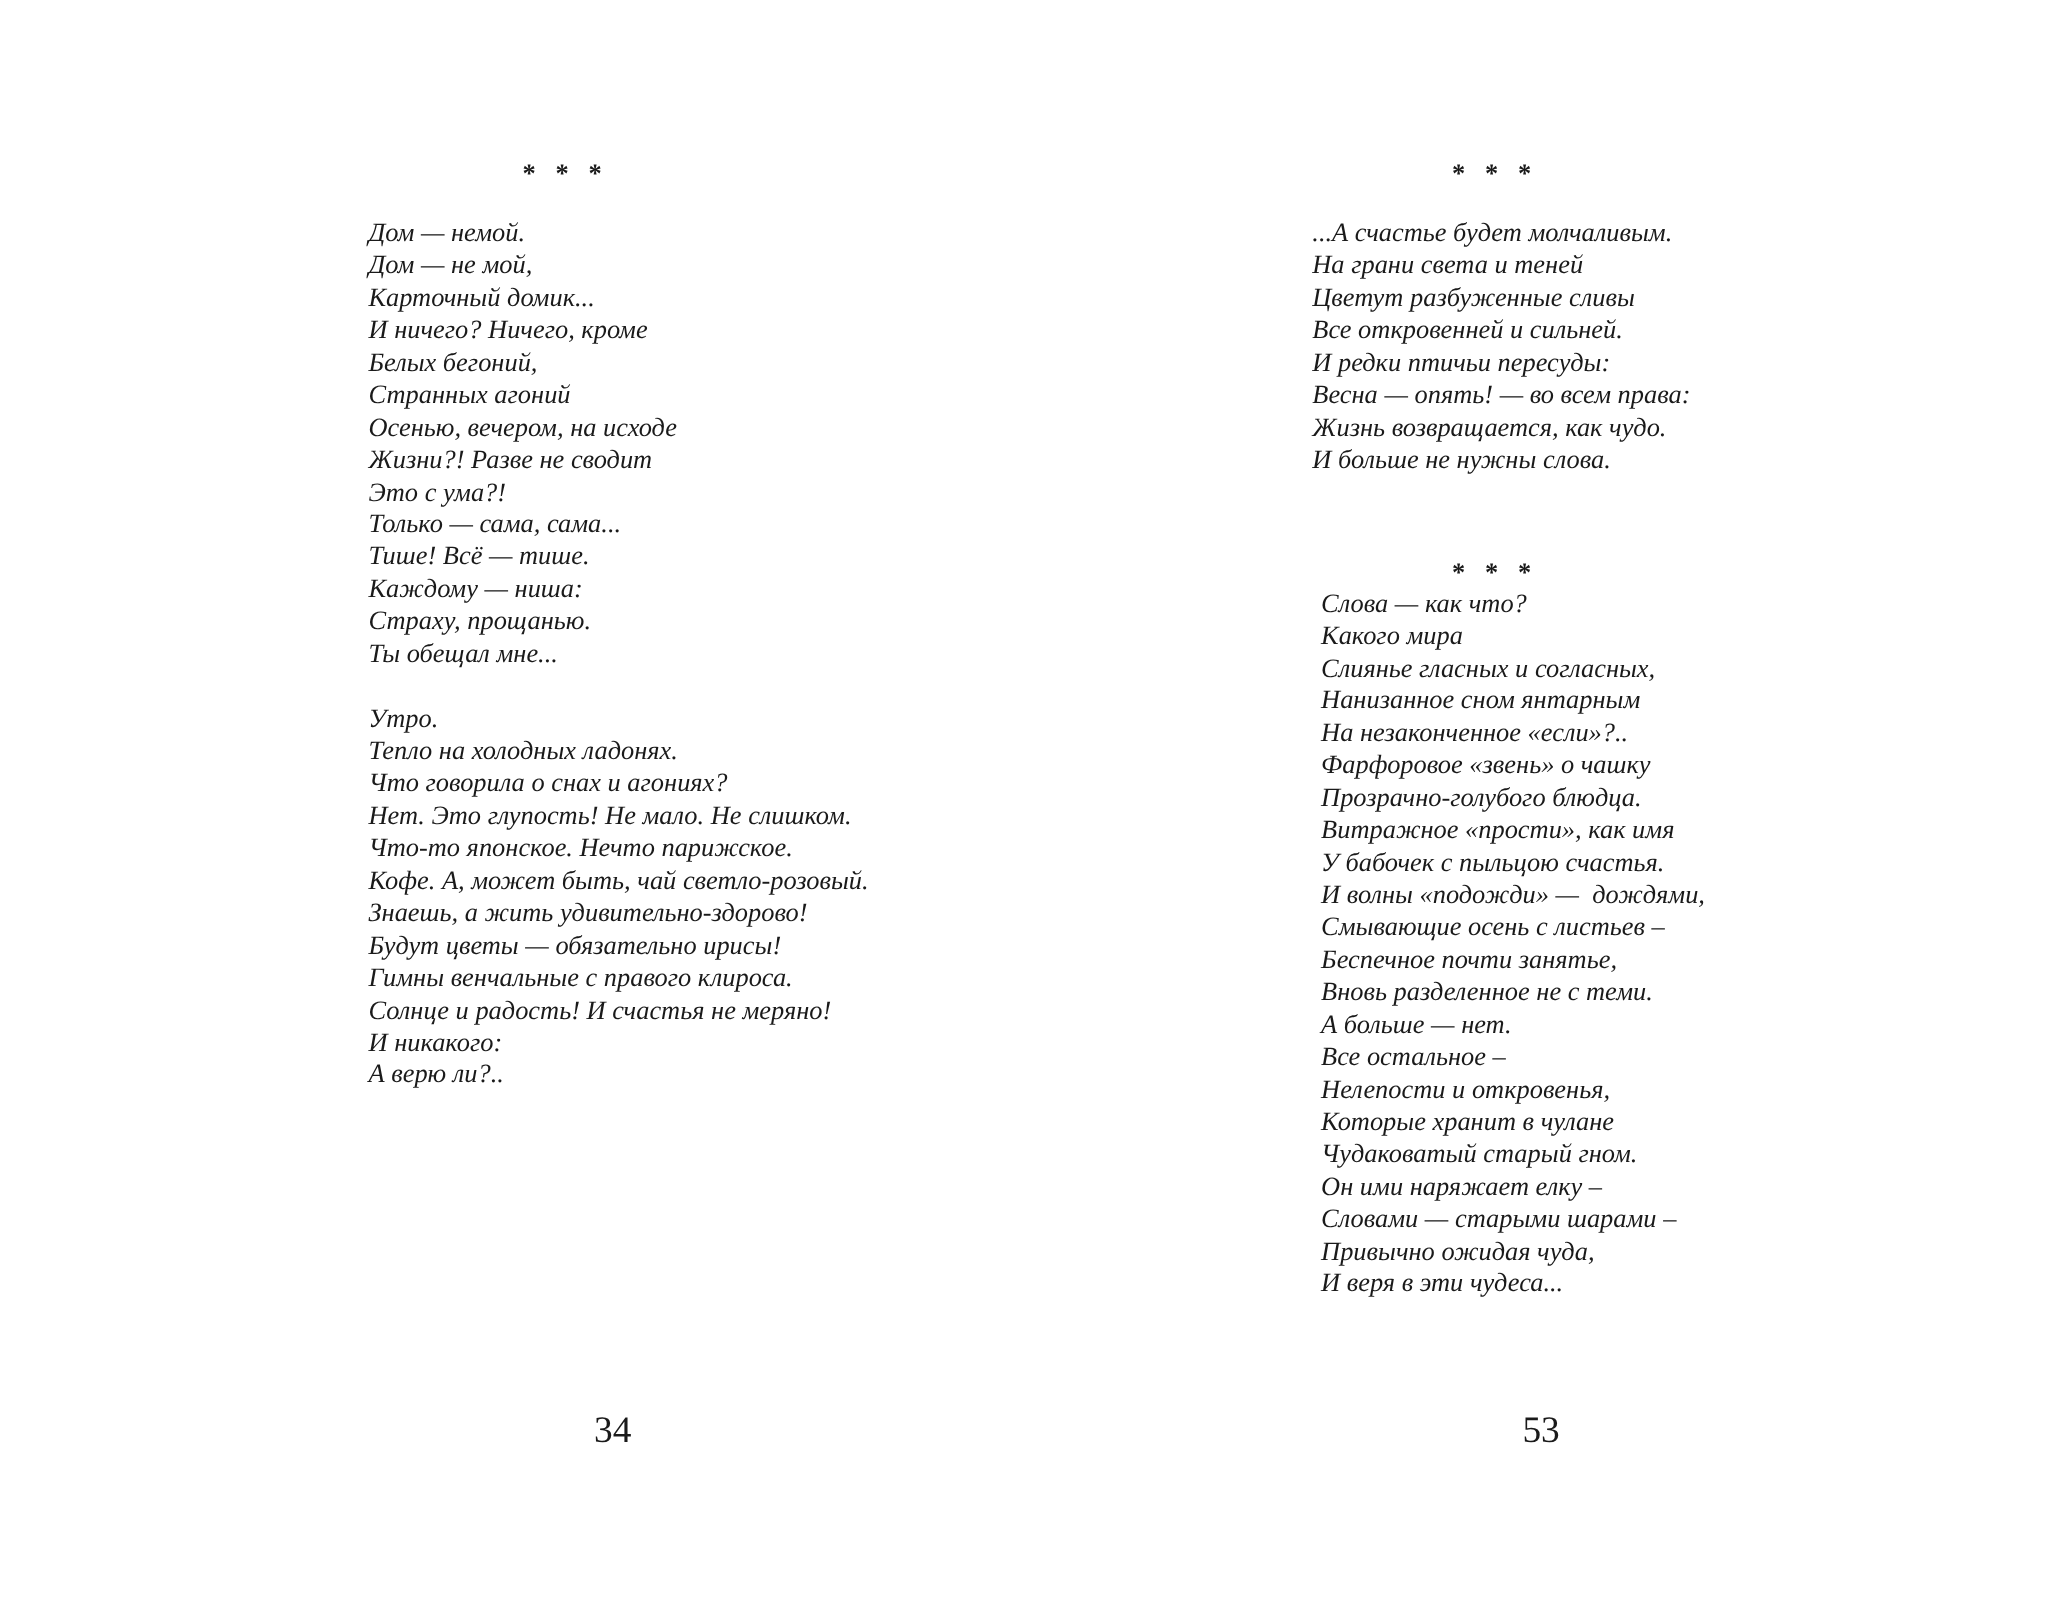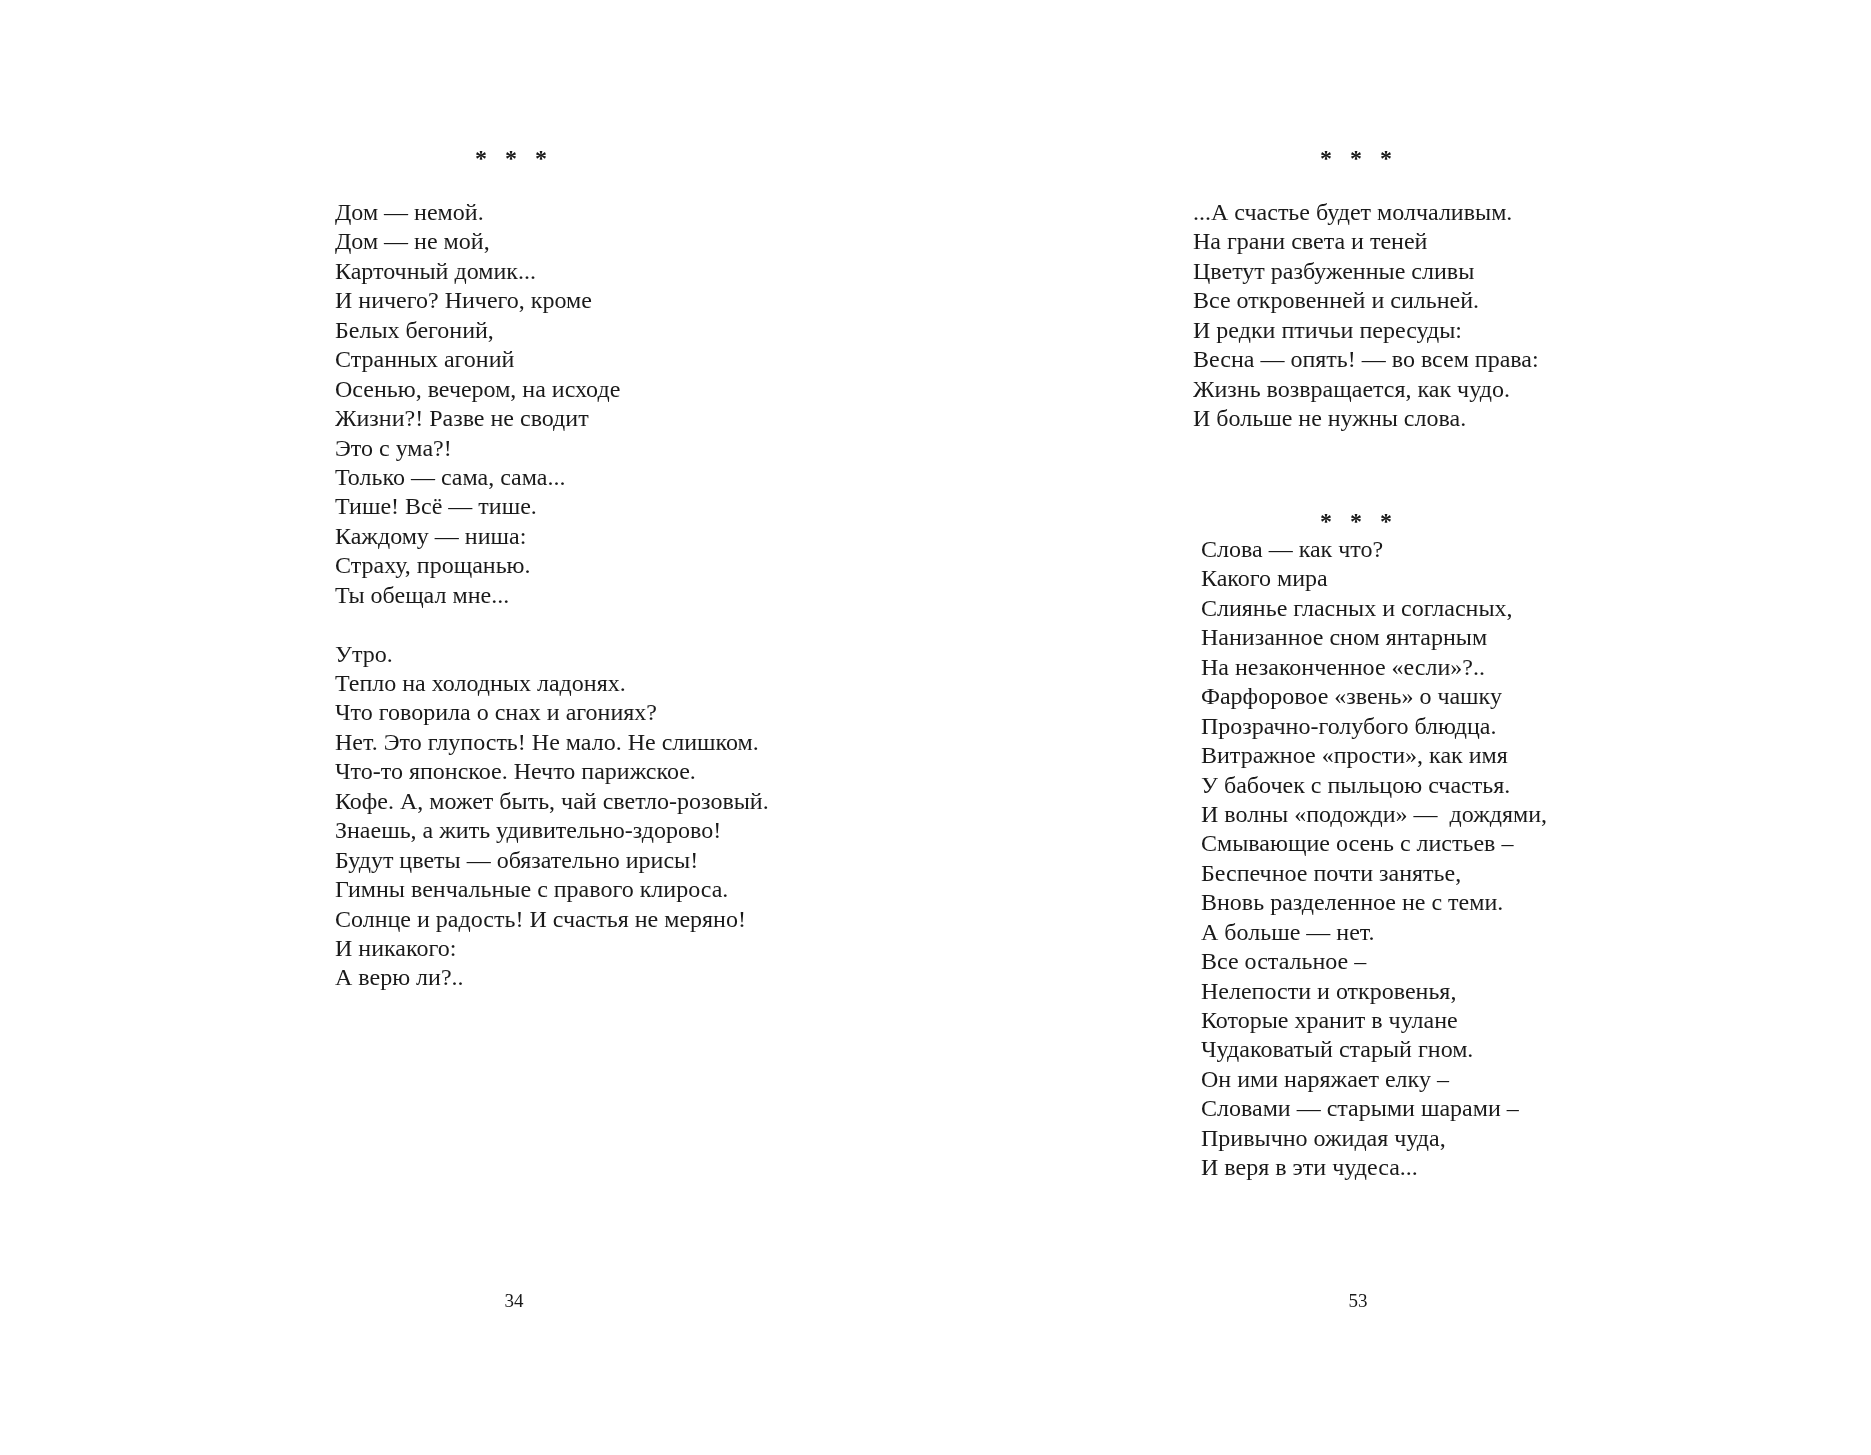--- a/index.html
+++ b/index.html
@@ -38,33 +38,34 @@
       color: #1a1a1a;
     }
     .poem {
       position: absolute;
       margin: 0;
       padding: 0;
       list-style: none;
       font-size: 24px;
       line-height: 29.45px;
       white-space: pre;
+      font-style: italic;
     }
     .poem .line {
       display: block;
       height: 29.45px;
     }
     .poem .line.blank {
       height: 29.45px;
     }
     .page-number {
       position: absolute;
       width: 120px;
-      text-align: center;
-      font-size: 19px;
+      text-align: right;
+      font-size: 34px;
       line-height: 27px;
       top: 1287px;
     }
 
     
     #left-asterisks { left: 414px; top: 146px; }
     #left-poem { left: 335px; top: 198px; }
     #left-page-number { left: 454px; }
 
     

